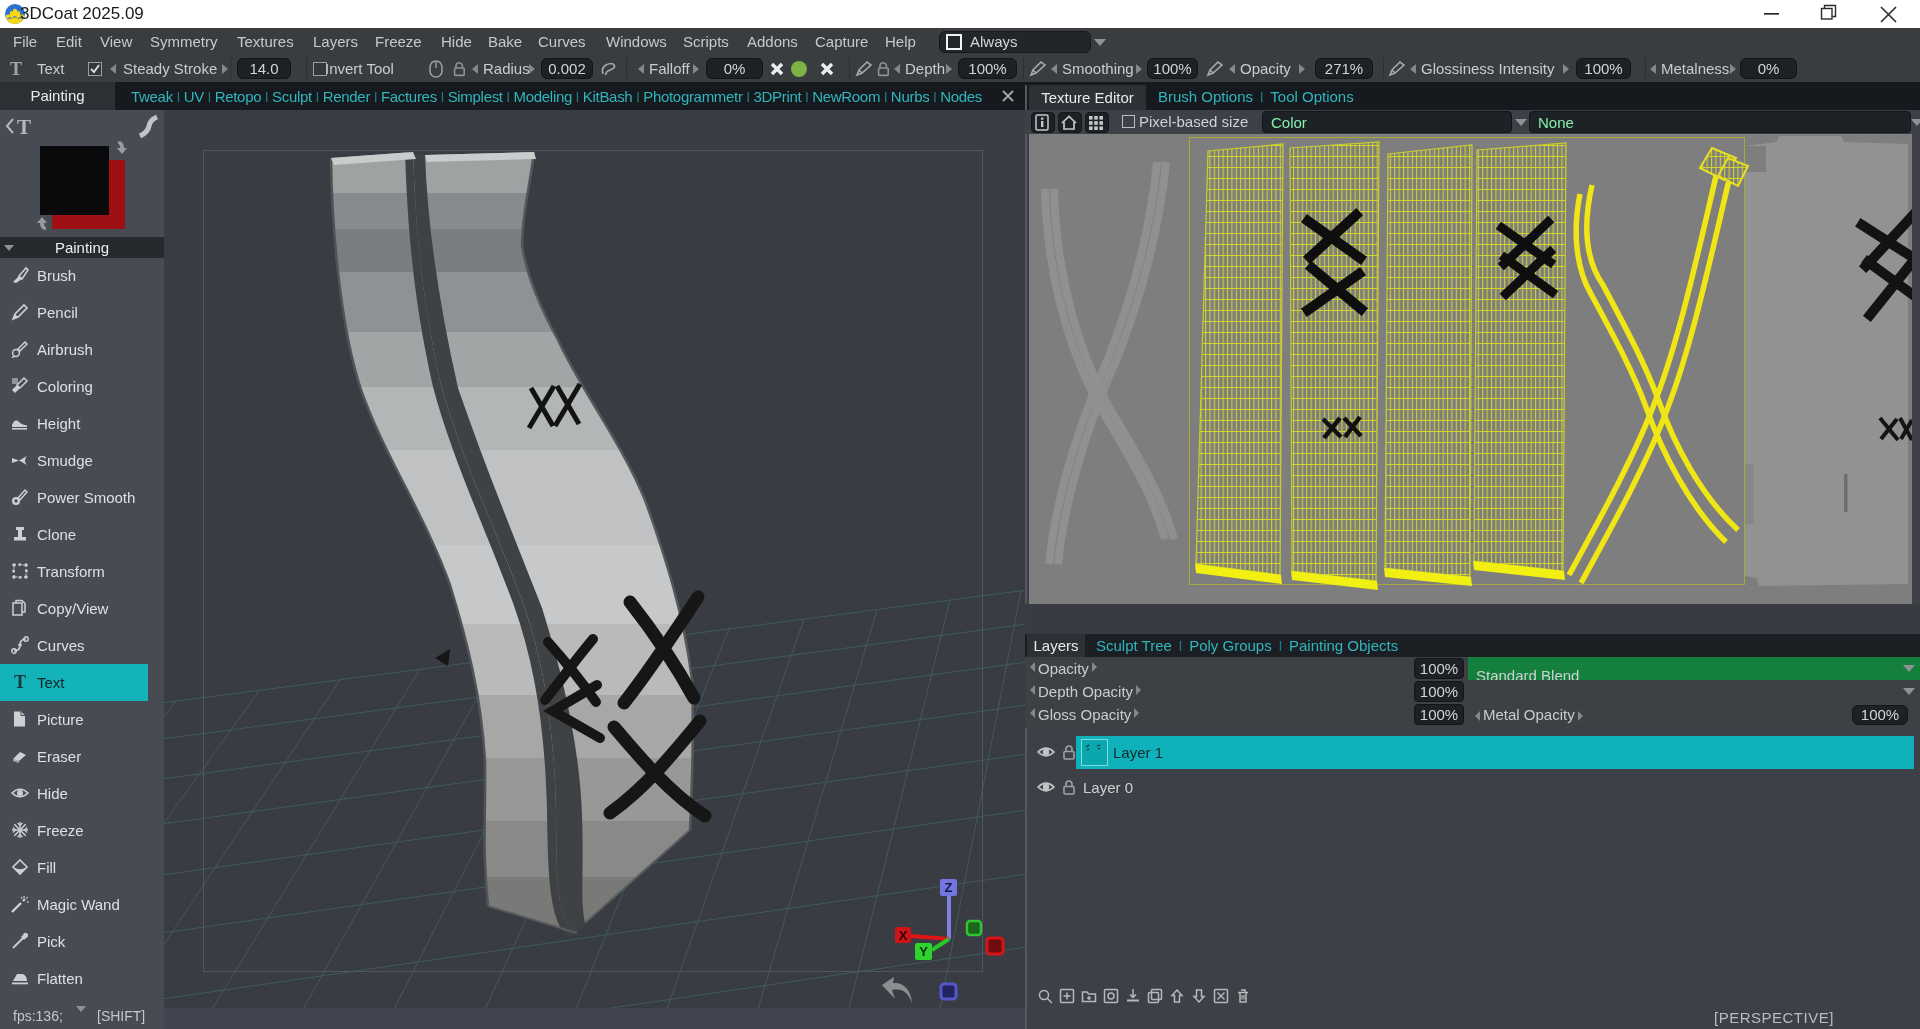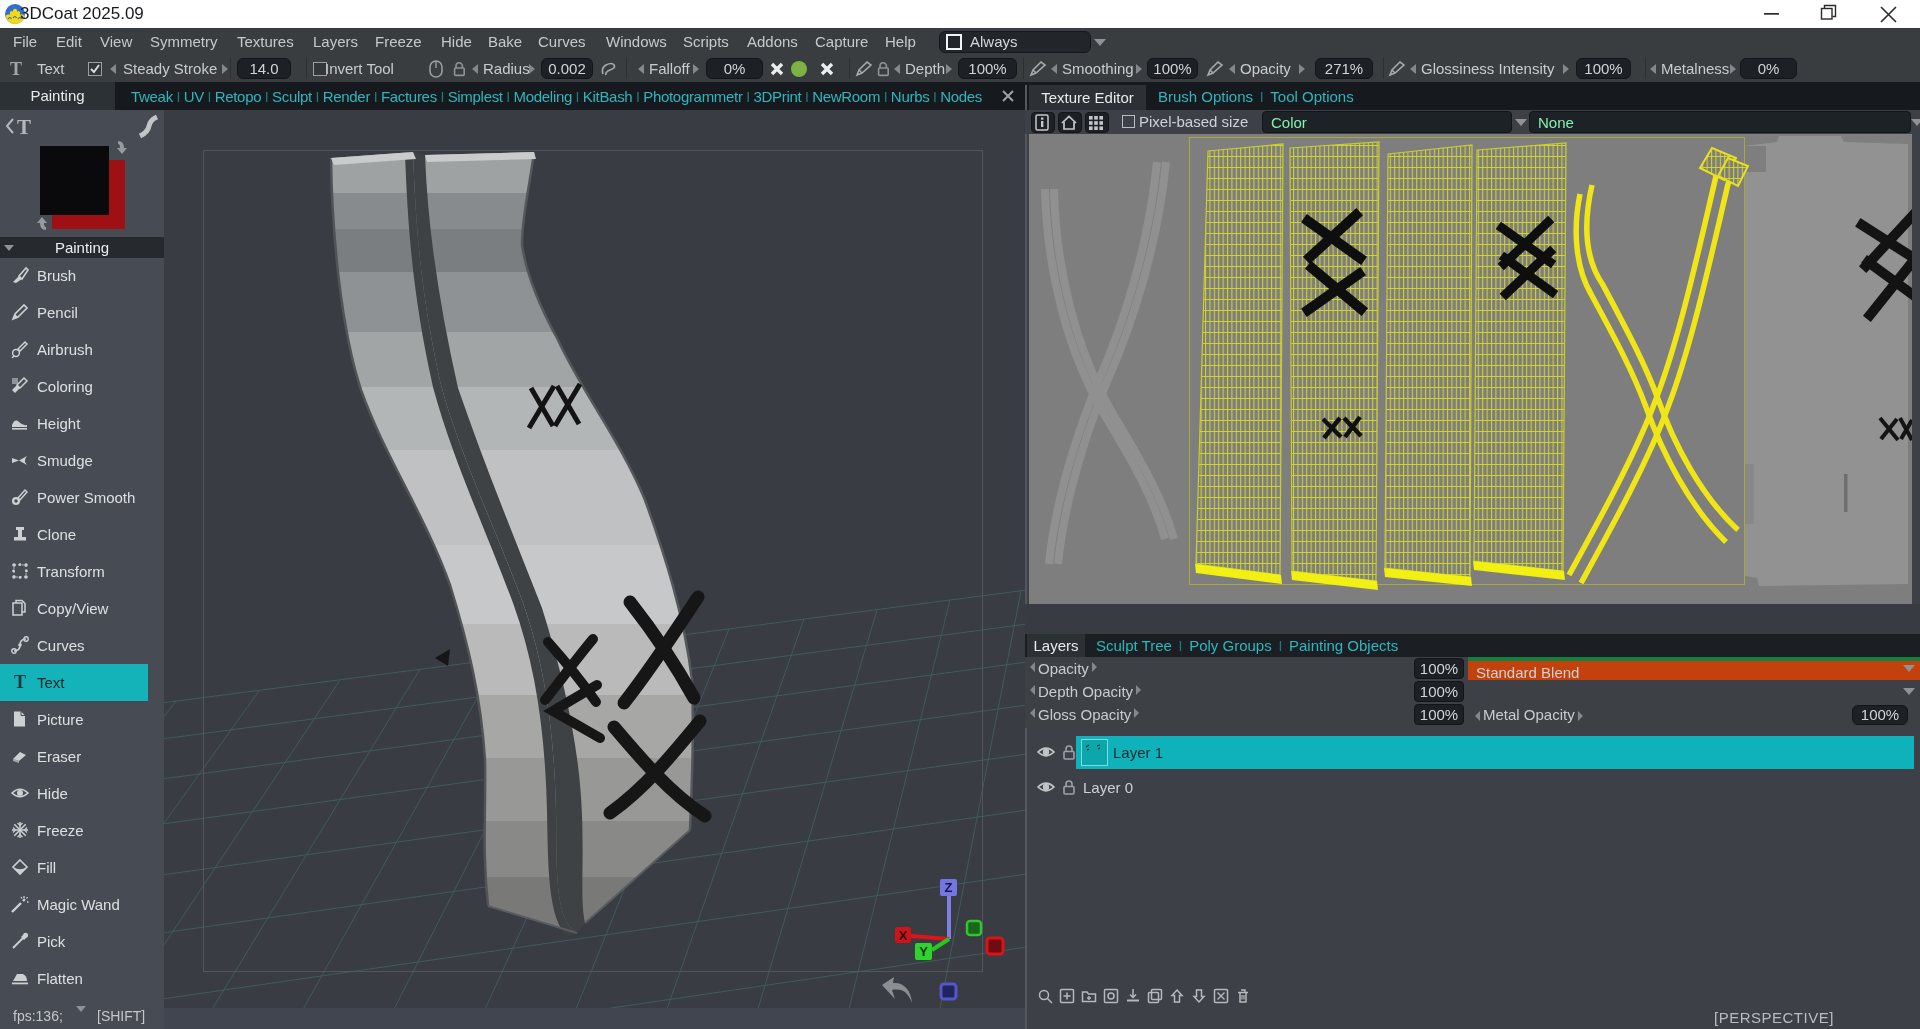--- a/index.html
+++ b/index.html
@@ -26,21 +26,21 @@
 .tool .lbl{position:absolute;left:37px;top:10px;font-size:15px;color:#dde0e1}
 .tool svg{position:absolute;left:11px;top:9px}
 #texttool{background:#14b3ba}
 #texttool .lbl{color:#0c2527}
 .ph{left:0;top:127px;width:164px;height:21px;background:#262a2f}
 #rightpanel{left:1025px;top:110px;width:895px;height:919px;background:#3d4147}
 .ibtn{top:2px;width:24px;height:21px;background:#1d2125;border:1px solid #14171a;border-radius:4px}
 .combo{background:#1d2226;border:1px solid #121519;border-radius:4px;color:#86efac;font-size:15px}
 .dnarr{width:0;height:0;border-left:6px solid transparent;border-right:6px solid transparent;border-top:7px solid #8f9395}
 .lrow{left:0;width:895px;height:23px;background:#3d4146;color:#c9cccf;font-size:15px}
-.lrow .dd{position:absolute;left:443px;top:0;width:452px;height:23px;background:#c2410c;border-top:4px solid #15803d;color:#ced1d3}
+.lrow .dd{position:absolute;left:443px;top:0;width:452px;height:23px;background:#15803d;border-top:7px solid #15803d;color:#ced1d3}
 .lrow .vb{position:absolute;left:389px;top:1px;width:50px;height:21px;background:#1d2125;border-radius:4px;border:1px solid #121519;text-align:center;line-height:20px;color:#d2d5d7}
 .small-arrL{display:inline-block;width:0;height:0;border-top:5px solid transparent;border-bottom:5px solid transparent;border-right:5px solid #84888a;vertical-align:-1px;margin-right:3px}
 .small-arrR{display:inline-block;width:0;height:0;border-top:5px solid transparent;border-bottom:5px solid transparent;border-left:5px solid #84888a;vertical-align:-1px;margin-left:3px}
 </style></head>
 <body>
 <div class="a" id="title">
     <svg class="a" style="left:4px;top:3px" width="22" height="22" viewBox="0 0 22 22">
       <circle cx="11" cy="11" r="10" fill="#2f6fd0"></circle>
       <path d="M1.5,13 Q4,10 6,12 L6,9 Q8,7 9,9 L9,7 Q11,4.5 13,7 L13,9 Q14,7 16,9 L16,12 Q18,10 20.5,13 A10,10 0 0 1 11,21 A10,10 0 0 1 1.5,13 Z" fill="#f5d812"></path>
       <path d="M4,16 q2,-3 3.5,0 M9,15 q2,-3 3.5,0 M14,16 q2,-3 3.5,0" stroke="#2f6fd0" stroke-width="1.2" fill="none"></path>

